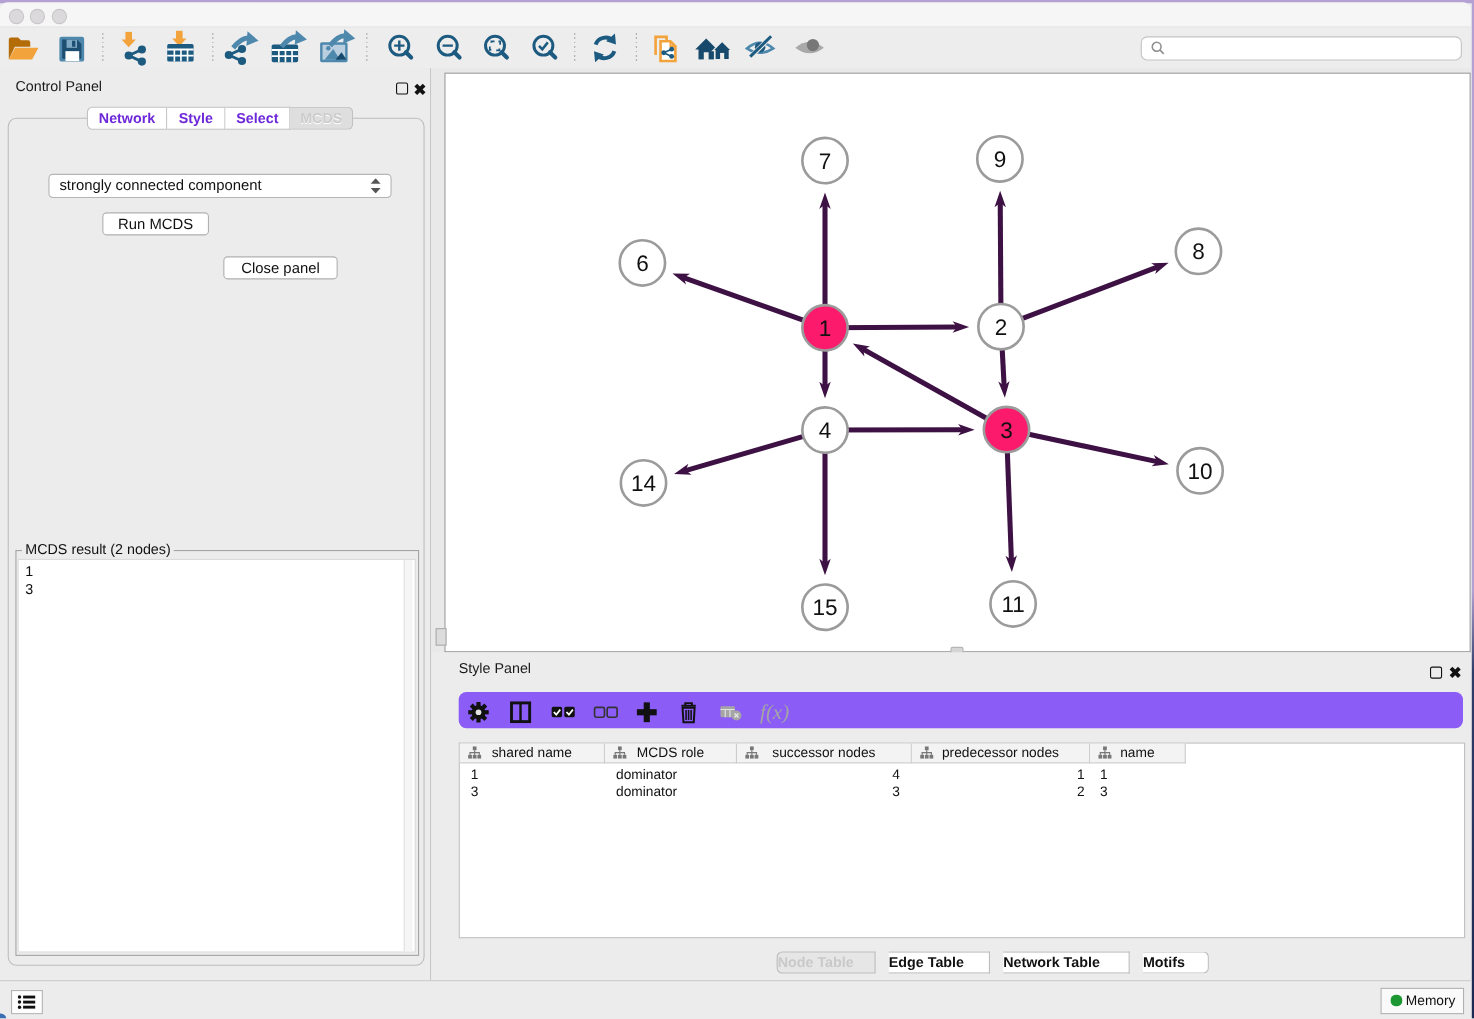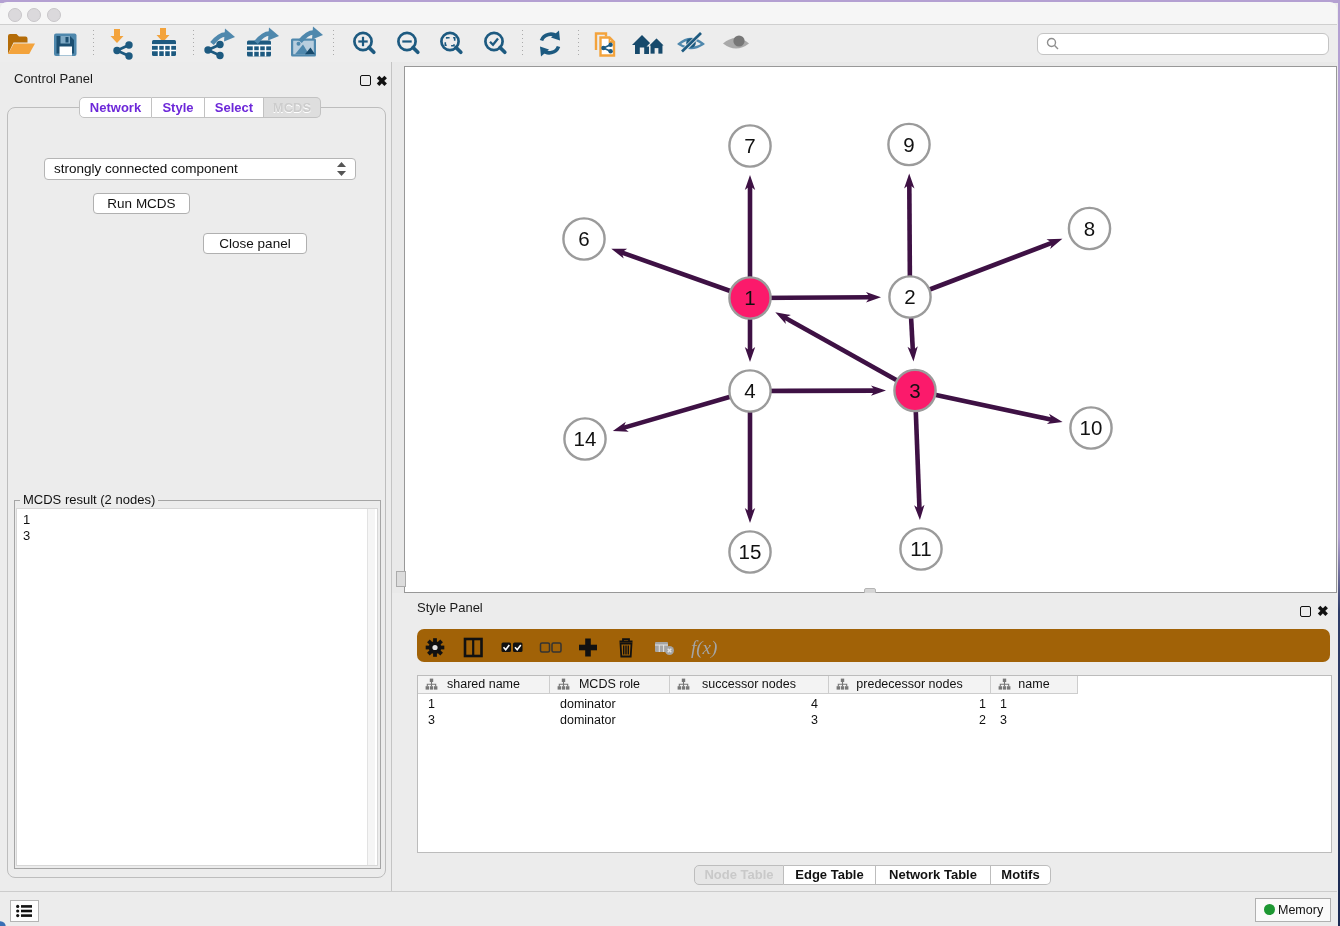--- a/index.html
+++ b/index.html
@@ -46,28 +46,28 @@
   #frame{left:12px;top:4px;width:931px;height:525px;background:#fff;border:1px solid #989898;}
   #ftitle{left:0;top:0;width:100%;height:20px;
      background:linear-gradient(to bottom,#efefef,#d3d3d3);border-bottom:1px solid #a6a6a6;}
   #ftext{width:100%;text-align:center;top:3px;font-size:13px;font-weight:bold;color:#222;}
   #grip1{left:396px;top:571px;width:8px;height:14px;background:#dcdcdc;border:1px solid #ababab;}
   #grip2{left:864px;top:588px;width:10px;height:6px;background:#d5d5d5;border:1px solid #b5b5b5;border-radius:2px;}
 
   
   #tpanel{left:392px;top:593px;width:945px;height:298px;background:#ececec;}
   #tpTitle{left:25px;top:7px;font-size:13px;color:#1a1a1a;}
-  #ttoolbar{left:25px;top:36px;width:913px;height:33px;background:#a16207;border-radius:7px;}
+  #ttoolbar{left:25px;top:36px;width:913px;height:33px;background:#8b5cf6;border-radius:7px;}
   #ttable{left:25px;top:82px;width:913px;height:176px;background:#fff;border:1px solid #bcbcbc;}
   .hcell{top:0;height:17px;border-right:1px solid #cdcdcd;border-bottom:1px solid #cdcdcd;
      background:#f3f3f3;font-size:12.5px;color:#111;text-align:center;line-height:17px;}
   .tcell{font-size:12.5px;color:#111;}
   .btabs{display:flex;position:absolute;left:302px;top:272px;}
-  .btab{height:18px;line-height:18px;font-size:13px;text-align:center;background:#fff;
-        border:1px solid #bdbdbd;border-left:none;color:#111;font-weight:bold;}
+  .btab{height:18px;line-height:18px;font-size:13px;text-align:left;background:#fff;
+        border:1px solid #bdbdbd;border-left:none;color:#111;font-weight:bold;margin-left:12px;}
   
   #status{left:0;top:891px;width:1337px;height:35px;background:#ececec;border-top:1px solid #cccccc;}
   #listbtn{left:10px;top:8px;width:27px;height:20px;background:#fdfdfd;border:1px solid #b4b4b4;}
   #membtn{left:1255px;top:6px;width:74px;height:22px;background:#fafafa;border:1px solid #b0b0b0;
      font-size:12.5px;color:#111;line-height:22px;}
 </style>
 </head>
 <body>
 <div id="deskTop" class="abs"></div>
 <div id="deskRight" class="abs"></div>

